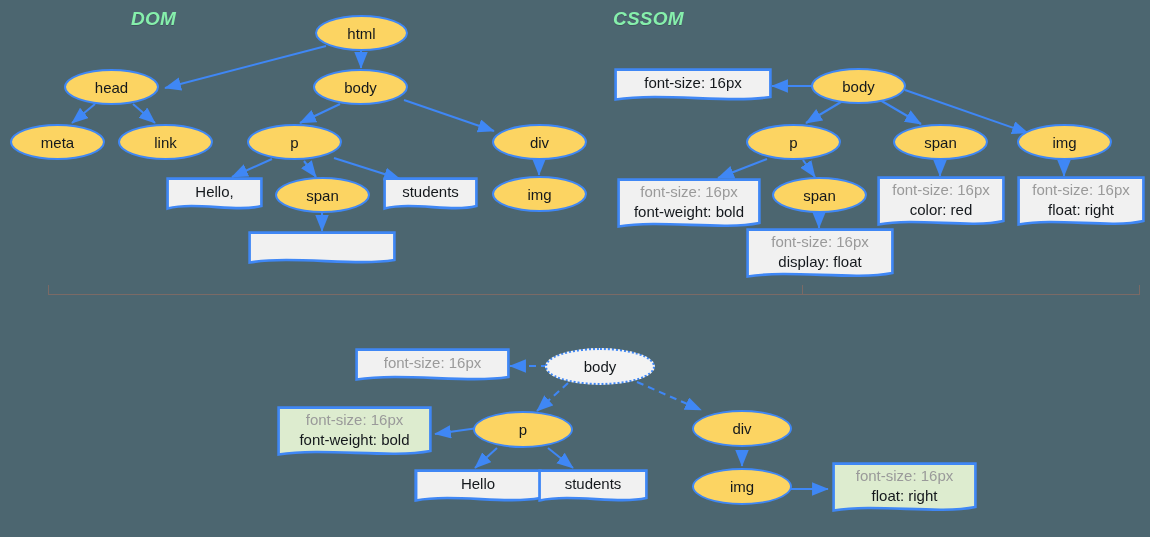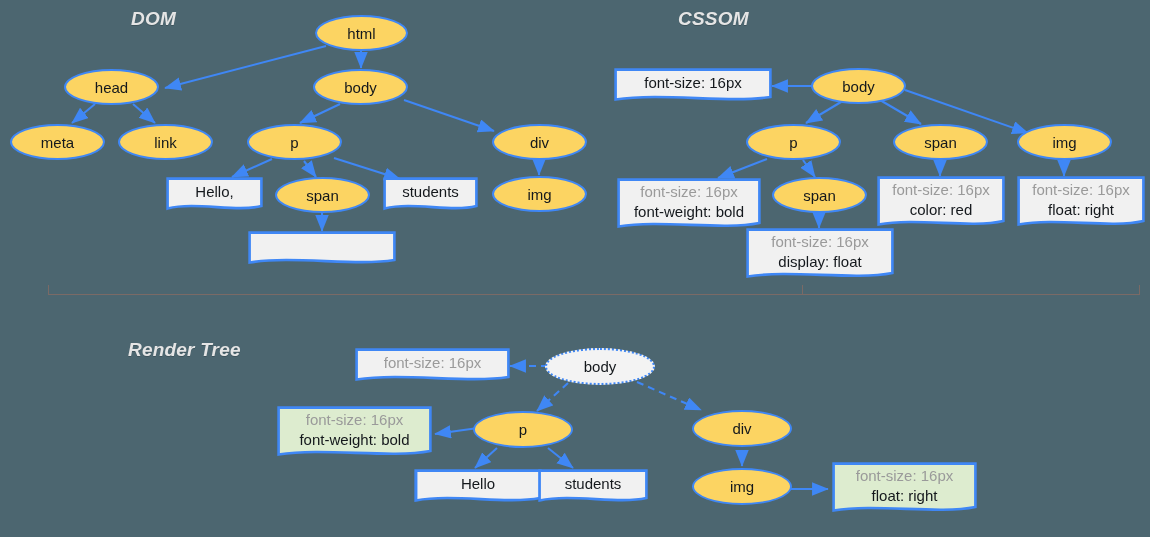--- a/index.html
+++ b/index.html
@@ -11,21 +11,21 @@
     overflow:hidden;
     position:relative;
   }
   #stage{position:absolute;left:0;top:0;width:1150px;height:537px;}
   svg#edges{position:absolute;left:0;top:0;width:1150px;height:537px;pointer-events:none;}
 
   .section-title{
     position:absolute;
     font-weight:bold;
     font-style:italic;
-    color:#e5e5e5;
+    color:#86efac;
     font-size:19px;
     letter-spacing:.2px;
     white-space:nowrap;
     text-shadow:0 1px 0 rgba(0,0,0,.18);
   }
 
   
   .node{
     position:absolute;
     display:flex;align-items:center;justify-content:center;
@@ -113,22 +113,21 @@
     <g stroke="#3f87f5" stroke-width="2.1" fill="none" marker-end="url(#ah)">
       <path d="M478,428 L435,434"></path>
       <path d="M497,448 L475,468"></path>
       <path d="M548,448 L573,468"></path>
       <path d="M742,450 L742,466"></path>
       <path d="M789,489 L828,489"></path>
     </g>
   </svg>
 
   <div class="section-title" style="left:131px;top:8px;">DOM</div>
-  <div class="section-title" style="left:678px;top:8px;">CSSOM</div>
-  <div class="section-title" style="left:128px;top:339px;">Render Tree</div>
+  <div class="section-title" style="left:613px;top:8px;">CSSOM</div>
 
   <div class="ruler" style="left:48px;top:285px;width:1092px;height:11px;">
     <div class="bar"></div>
     <div class="tick" style="left:0;"></div>
     <div class="tick" style="left:754px;"></div>
     <div class="tick" style="left:1091px;"></div>
   </div>
 
   <div class="node" style="left:315px;top:15px;width:93px;height:36px;">
     <span>html</span>

